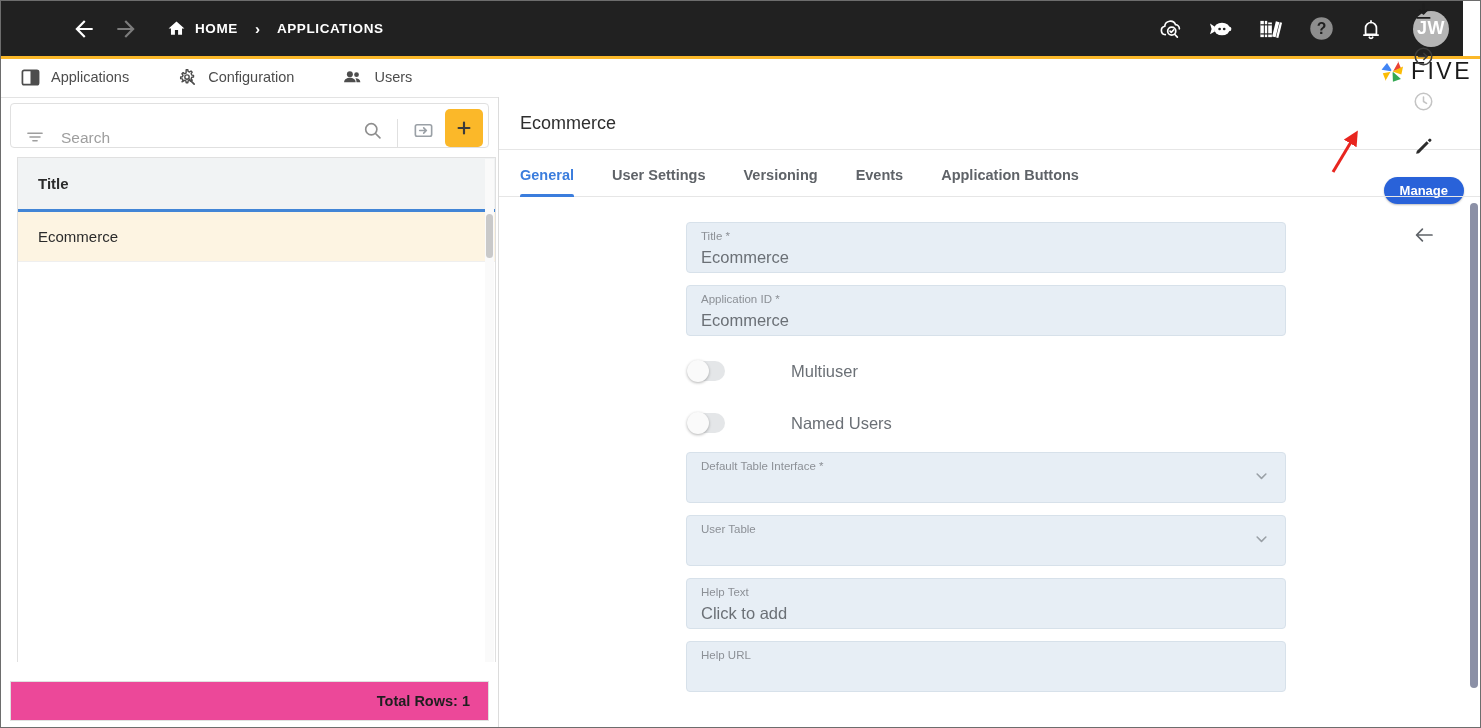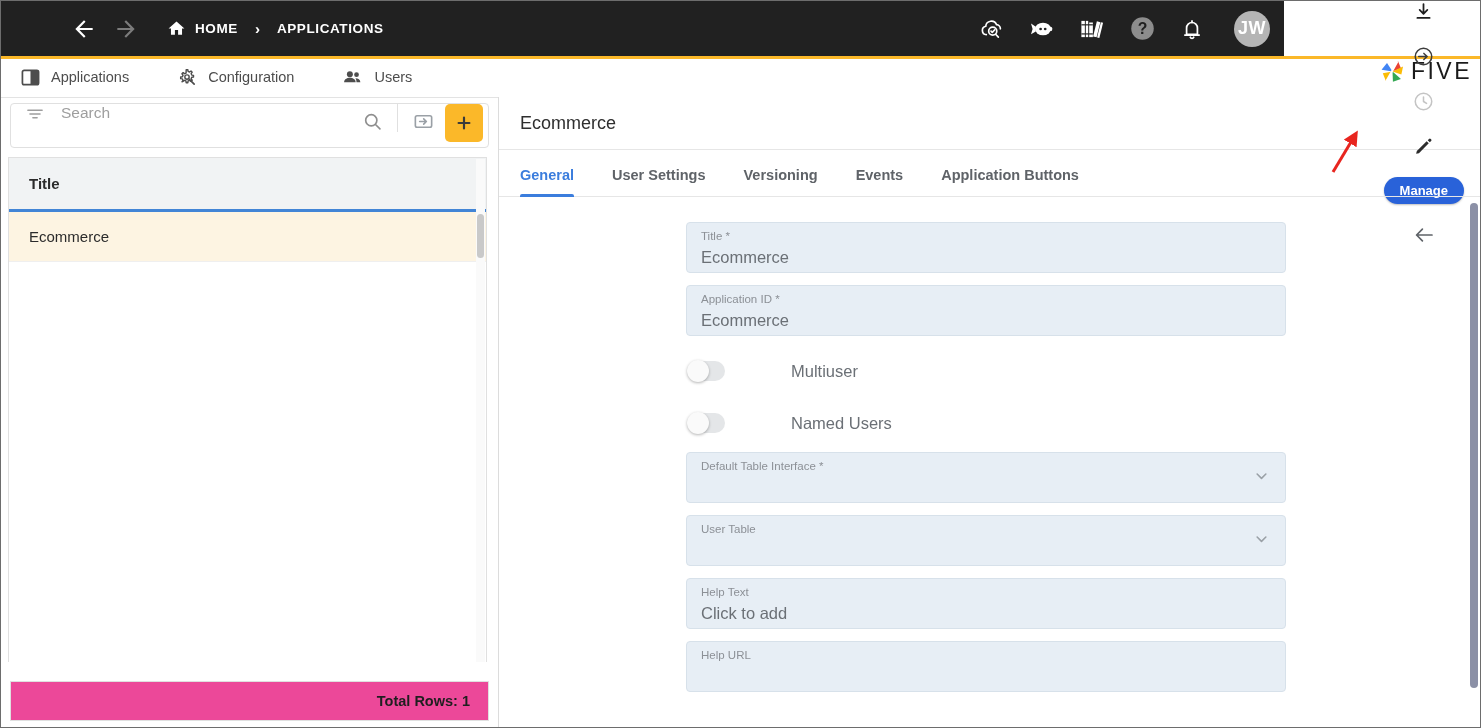--- a/index.html
+++ b/index.html
@@ -12,21 +12,21 @@
   #app {
     position: relative;
     width: 1481px; height: 728px;
     border: 1px solid #6d6d6d;
     background: #fff;
     overflow: hidden;
   }
 
   
   .topbar {
-    position: absolute; left: 0; top: 0; width: 1283px; height: 55px;
+    position: absolute; left: 0; top: 0; width: 1462px; height: 55px;
     background: #212121;
     display: flex; align-items: center;
     padding: 0 14px 0 22px;
   }
   .tb-icon { display: flex; align-items: center; justify-content: center; cursor: pointer; }
   .hamburger { width: 22px; height: 16px; display: flex; flex-direction: column; justify-content: space-between; margin-right: 26px; }
   .hamburger span { display: block; height: 2px; background: #8e8e8e; border-radius: 1px; }
   .nav-arrow { width: 26px; height: 26px; margin-right: 16px; }
   .nav-arrow svg { display: block; }
   .home-icon { margin-left: 12px; margin-right: 9px; display: flex; align-items: center; }
@@ -70,38 +70,38 @@
   }
 
   
   .leftpanel {
     position: absolute; left: 0; top: 96px; width: 497px; height: 631px;
     background: #ffffff; border-top: 1px solid #e3e3e3;
   }
   .searchbar {
     position: absolute; left: 9px; top: 5px; width: 479px; height: 45px;
     border: 1px solid #e0e0e0; border-radius: 4px; background: #fff;
-    display: flex; align-items: flex-start; padding: 0 5px 0 14px;
+    display: flex; align-items: flex-end; padding: 0 5px 0 14px;
   }
   .filter-icon { margin-right: 16px; display: flex; align-items: center; cursor: pointer; }
   .search-input {
     flex: 1; border: none; outline: none; background: transparent;
     font-size: 15.5px; color: #3a3a3a; font-family: "Liberation Sans", sans-serif;
   }
   .search-input::placeholder { color: #9e9e9e; }
   .sb-btn { width: 34px; height: 34px; display: flex; align-items: center; justify-content: center; cursor: pointer; }
   .sb-divider { width: 1px; height: 28px; background: #e0e0e0; margin: 0 8px; }
   .plus-btn {
     width: 38px; height: 38px; background: #fbb829; border-radius: 5px;
     display: flex; align-items: center; justify-content: center; cursor: pointer;
     margin-left: 5px;
   }
 
   .gridwrap {
-    position: absolute; left: 7px; top: 59px; width: 479px; height: 505px;
+    position: absolute; left: 16px; top: 59px; width: 479px; height: 505px;
     border: 1px solid #e0e0e0; border-bottom: none; background: #fff;
   }
   .grid-header {
     height: 54px; background: #f1f3f4;
     display: flex; align-items: center; padding-left: 20px;
     border-bottom: 3px solid #4285d6;
     font-size: 15px; font-weight: bold; color: #2b2b2b;
   }
   .grid-row {
     height: 50px; display: flex; align-items: center; padding-left: 20px;

